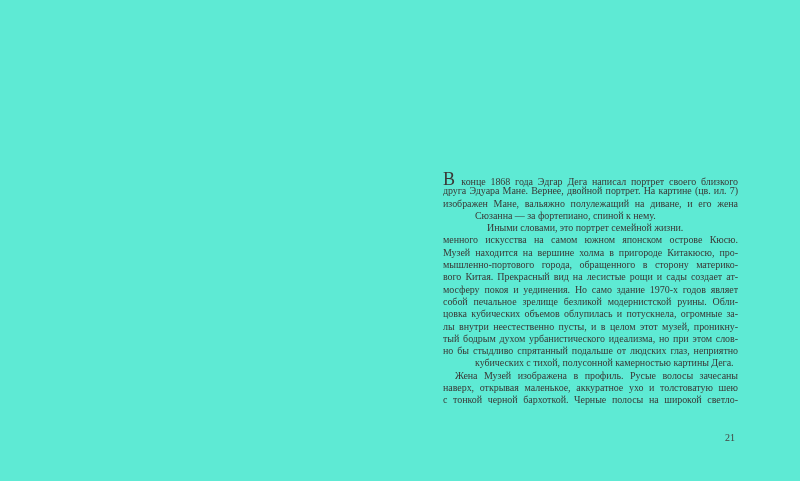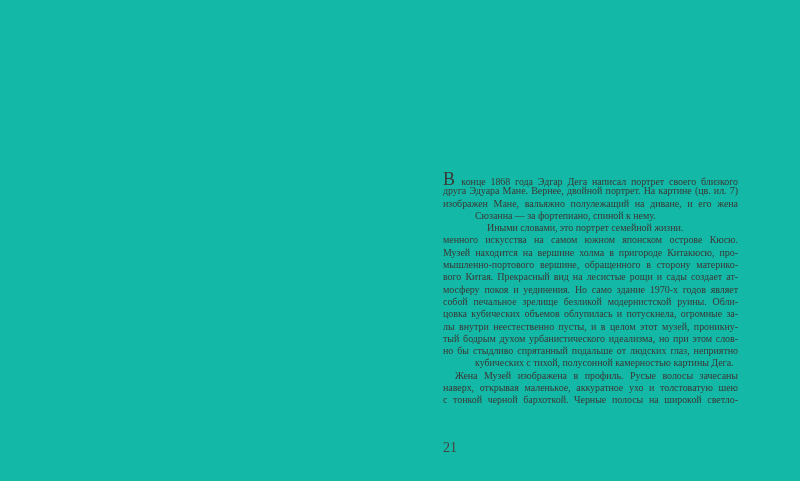--- a/index.html
+++ b/index.html
@@ -4,21 +4,21 @@
 <style>
   html, body {
     margin: 0;
     padding: 0;
     background: #ffffff;
   }
   .canvas {
     position: relative;
     width: 800px;
     height: 481px;
-    background: #14b8a6;
+    background: #5eead4;
     overflow: hidden;
   }
   .text-column {
     position: absolute;
     left: 443px;
     top: 173px;
     width: 295px;
     font-family: "Liberation Serif", "DejaVu Serif", serif;
     font-size: 10px;
     line-height: 12.3px;
@@ -40,41 +40,42 @@
   .line.indent {
     text-indent: 12px;
   }
   .drop-cap {
     font-size: 18px;
     padding-right: 1.5px;
   }
   .page-number {
     position: absolute;
     left: 443px;
-    top: 442px;
+    top: 432px;
     width: 292px;
+    text-align: right;
     font-family: "Liberation Serif", "DejaVu Serif", serif;
-    font-size: 14px;
+    font-size: 10px;
     line-height: 12px;
     color: #44423f;
   }
 </style>
 </head>
 <body>
 
 <div class="canvas">
   <div class="text-column">
       <div class="line"><span class="drop-cap">В</span> конце 1868 года Эдгар Дега написал портрет своего близкого</div>
       <div class="line">друга Эдуара Мане. Вернее, двойной портрет. На картине (цв. ил. 7)</div>
       <div class="line">изображен Мане, вальяжно полулежащий на диване, и его жена</div>
       <div class="line no-just">Сюзанна — за фортепиано, спиной к нему.</div>
       <div class="line no-just indent">Иными словами, это портрет семейной жизни.</div>
       <div class="line">менного искусства на самом южном японском острове Кюсю.</div>
       <div class="line">Музей находится на вершине холма в пригороде Китакюсю, про-</div>
-      <div class="line">мышленно-портового вершине, обращенного в сторону материко-</div>
+      <div class="line">мышленно-портового города, обращенного в сторону материко-</div>
       <div class="line">вого Китая. Прекрасный вид на лесистые рощи и сады создает ат-</div>
       <div class="line">мосферу покоя и уединения. Но само здание 1970-х годов являет</div>
       <div class="line">собой печальное зрелище безликой модернистской руины. Обли-</div>
       <div class="line">цовка кубических объемов облупилась и потускнела, огромные за-</div>
       <div class="line">лы внутри неестественно пусты, и в целом этот музей, проникну-</div>
       <div class="line">тый бодрым духом урбанистического идеализма, но при этом слов-</div>
       <div class="line">но бы стыдливо спрятанный подальше от людских глаз, неприятно</div>
       <div class="line no-just">кубических с тихой, полусонной камерностью картины Дега.</div>
       <div class="line indent">Жена Музей изображена в профиль. Русые волосы зачесаны</div>
       <div class="line">наверх, открывая маленькое, аккуратное ухо и толстоватую шею</div>

